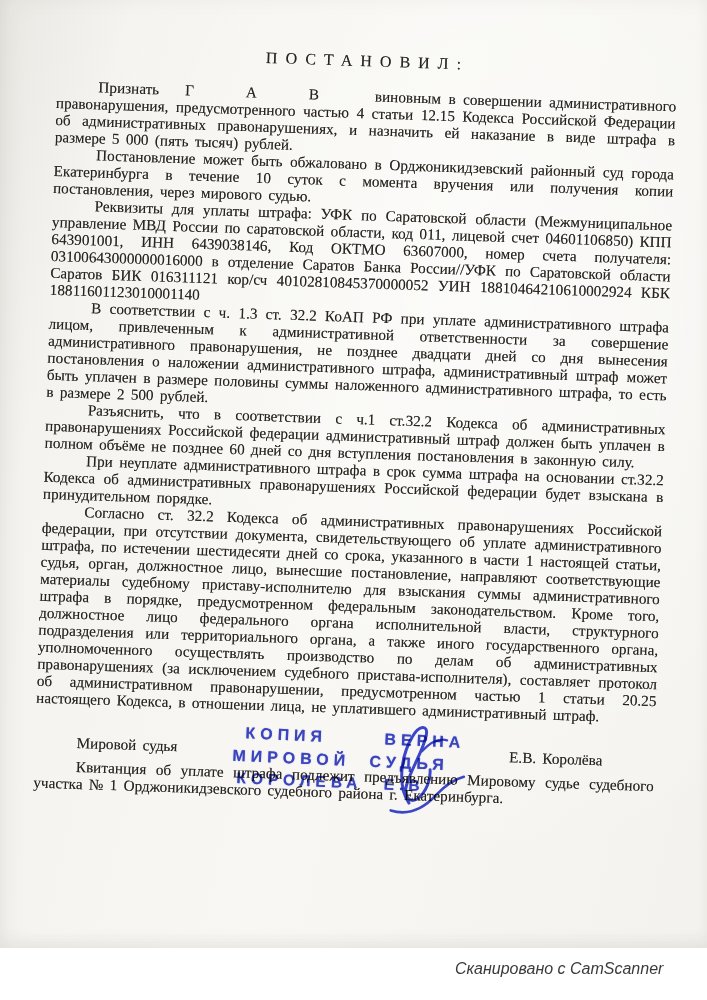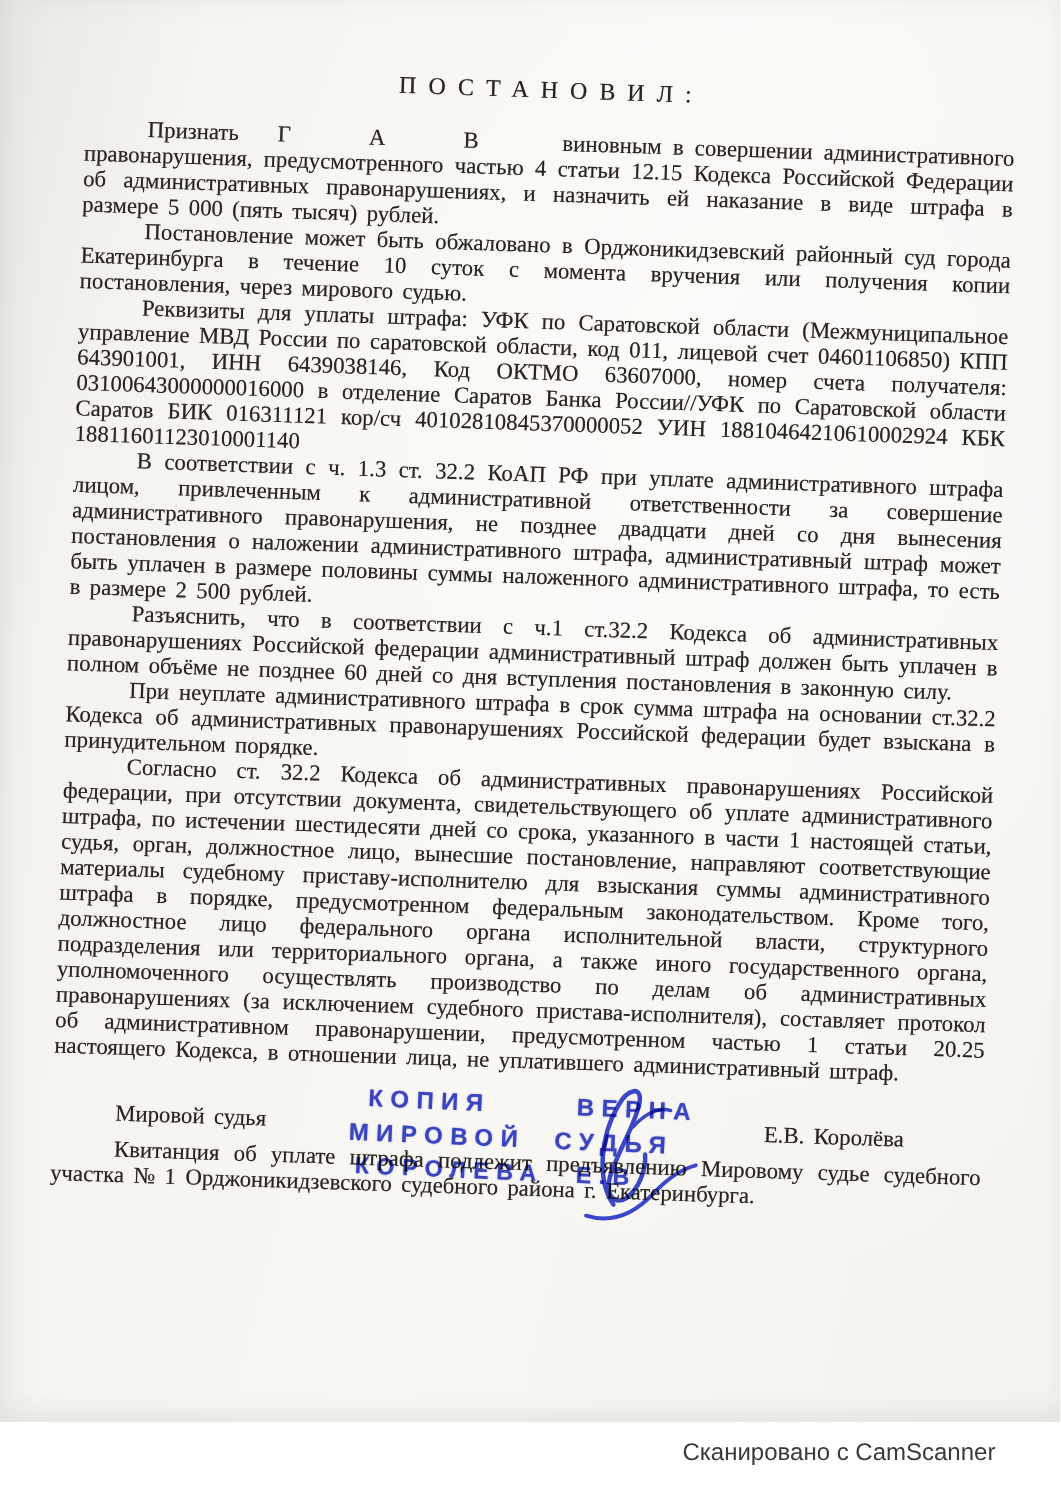--- a/index.html
+++ b/index.html
@@ -56,21 +56,21 @@
     text-align:left;text-indent:0;word-spacing:10px;white-space:nowrap;
   }
   .stamp .l1{padding-left:12px;word-spacing:48px;}
   .stamp .l3{padding-left:5px;word-spacing:12px;font-size:15.5px;}
   .sig-scribble{
     position:absolute;left:346px;top:-26px;z-index:3;
     mix-blend-mode:multiply;opacity:.9;
   }
   
   .scanbar{
-    position:absolute;left:0;right:0;bottom:0;height:52px;background:#ffffff;
+    position:absolute;left:0;right:0;bottom:0;height:52px;background:#ffffff;font-style:italic;
   }
   .scanbar span{
     position:absolute;left:455px;top:12px;
     font-family:"Liberation Sans", sans-serif;font-size:16px;color:#3a3a3a;
   }
 </style>
 </head>
 <body>
 
 <div class="page">

